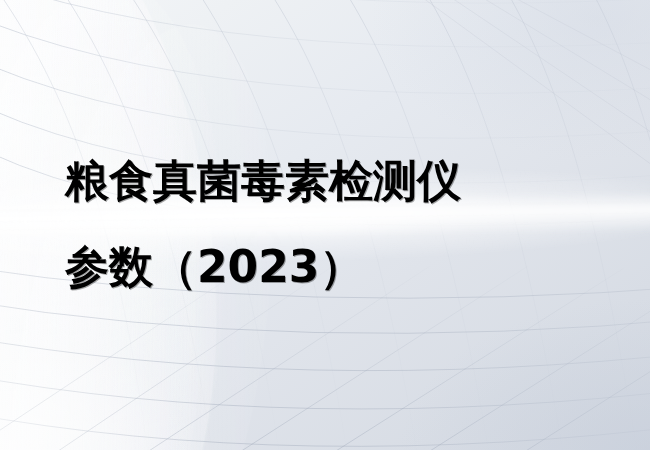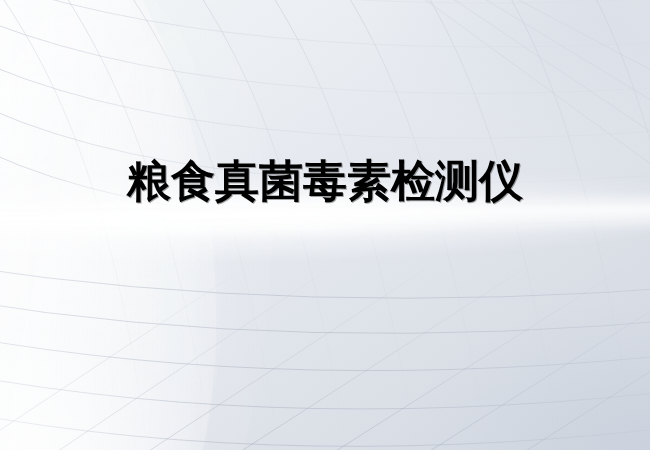--- a/index.html
+++ b/index.html
@@ -10,21 +10,20 @@
   body {
     font-family: "Liberation Sans", "DejaVu Sans", sans-serif;
   }
 
   #banner {
     position: relative;
     width: 650px;
     height: 450px;
     overflow: hidden;
     background: #4d7c0f;
-    text-align: center;
   }
 
   
   .bg-base {
     position: absolute;
     inset: 0;
     background:
       linear-gradient(145deg,
         #f5f7f9 0%,
         #eef1f4 18%,
@@ -217,15 +216,16 @@
       </g>
     </svg>
   </div>
 
   <div class="sweep"></div>
   <div class="sweep2"></div>
   <div class="corner-shade"></div>
 
   <div class="title-block">
     <div class="title-line">粮食真菌毒素检测仪</div>
+    <div class="title-line">参数（2023）</div>
   </div>
 
 </div>
 
 </body></html>

